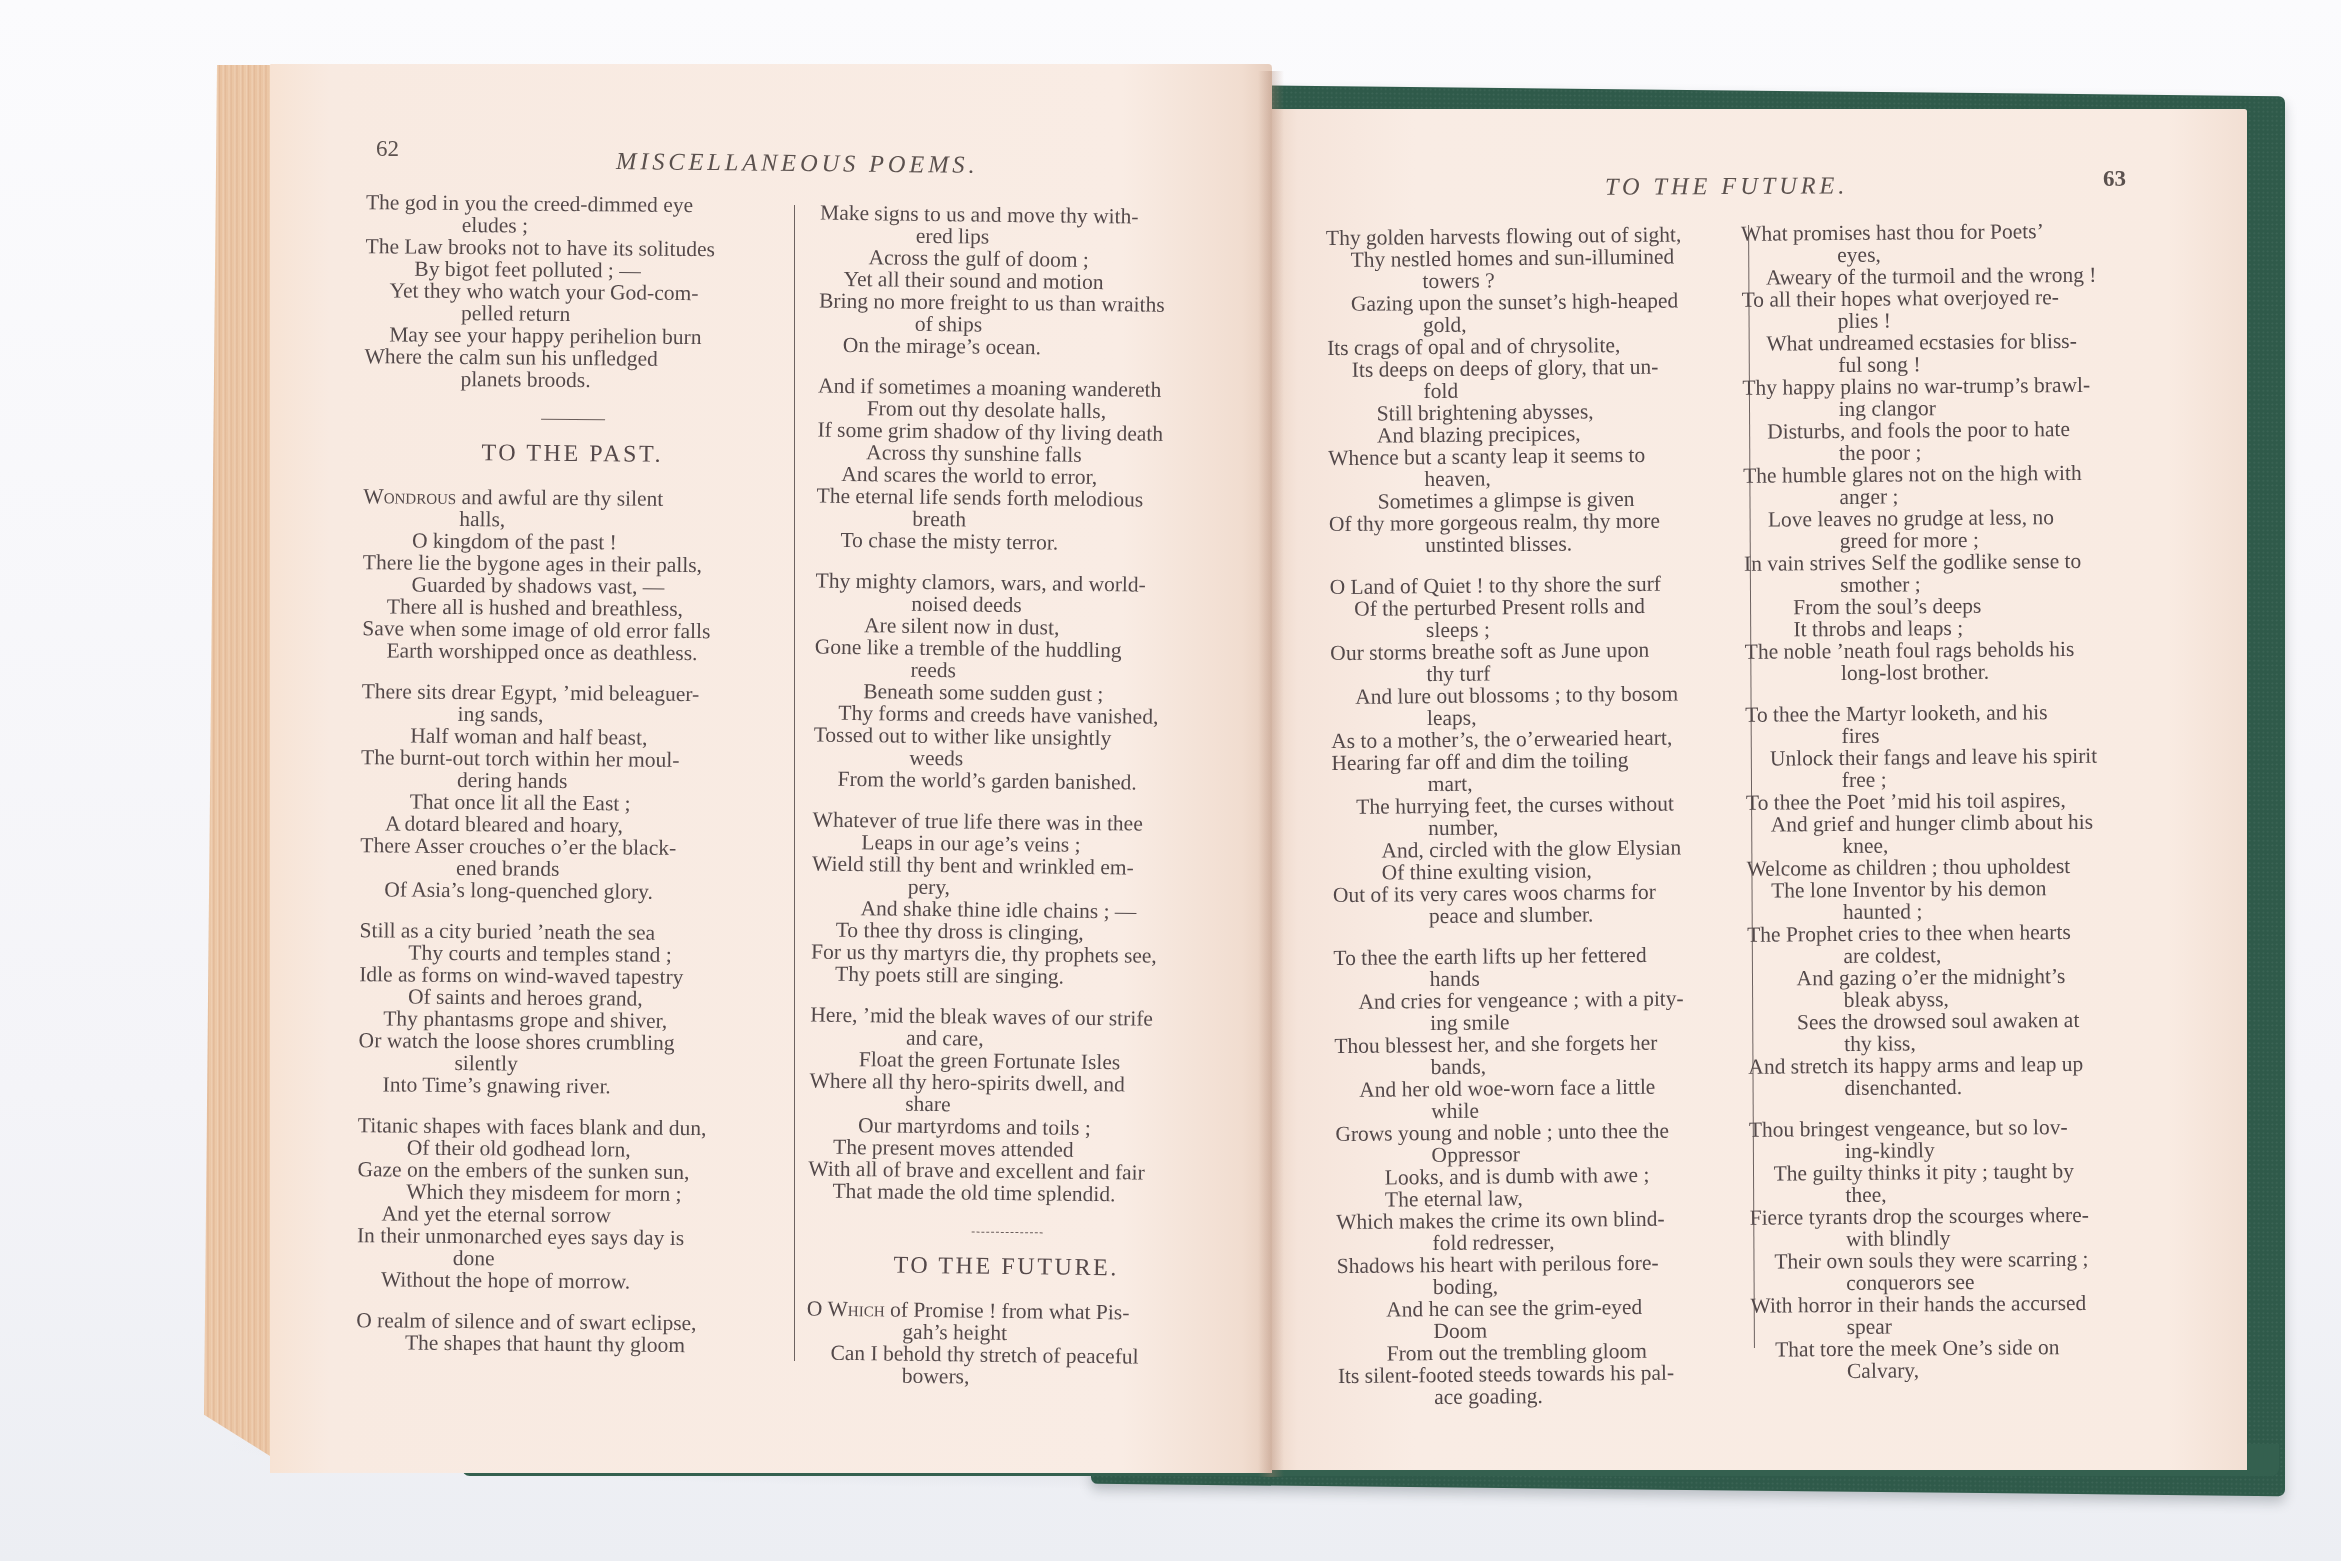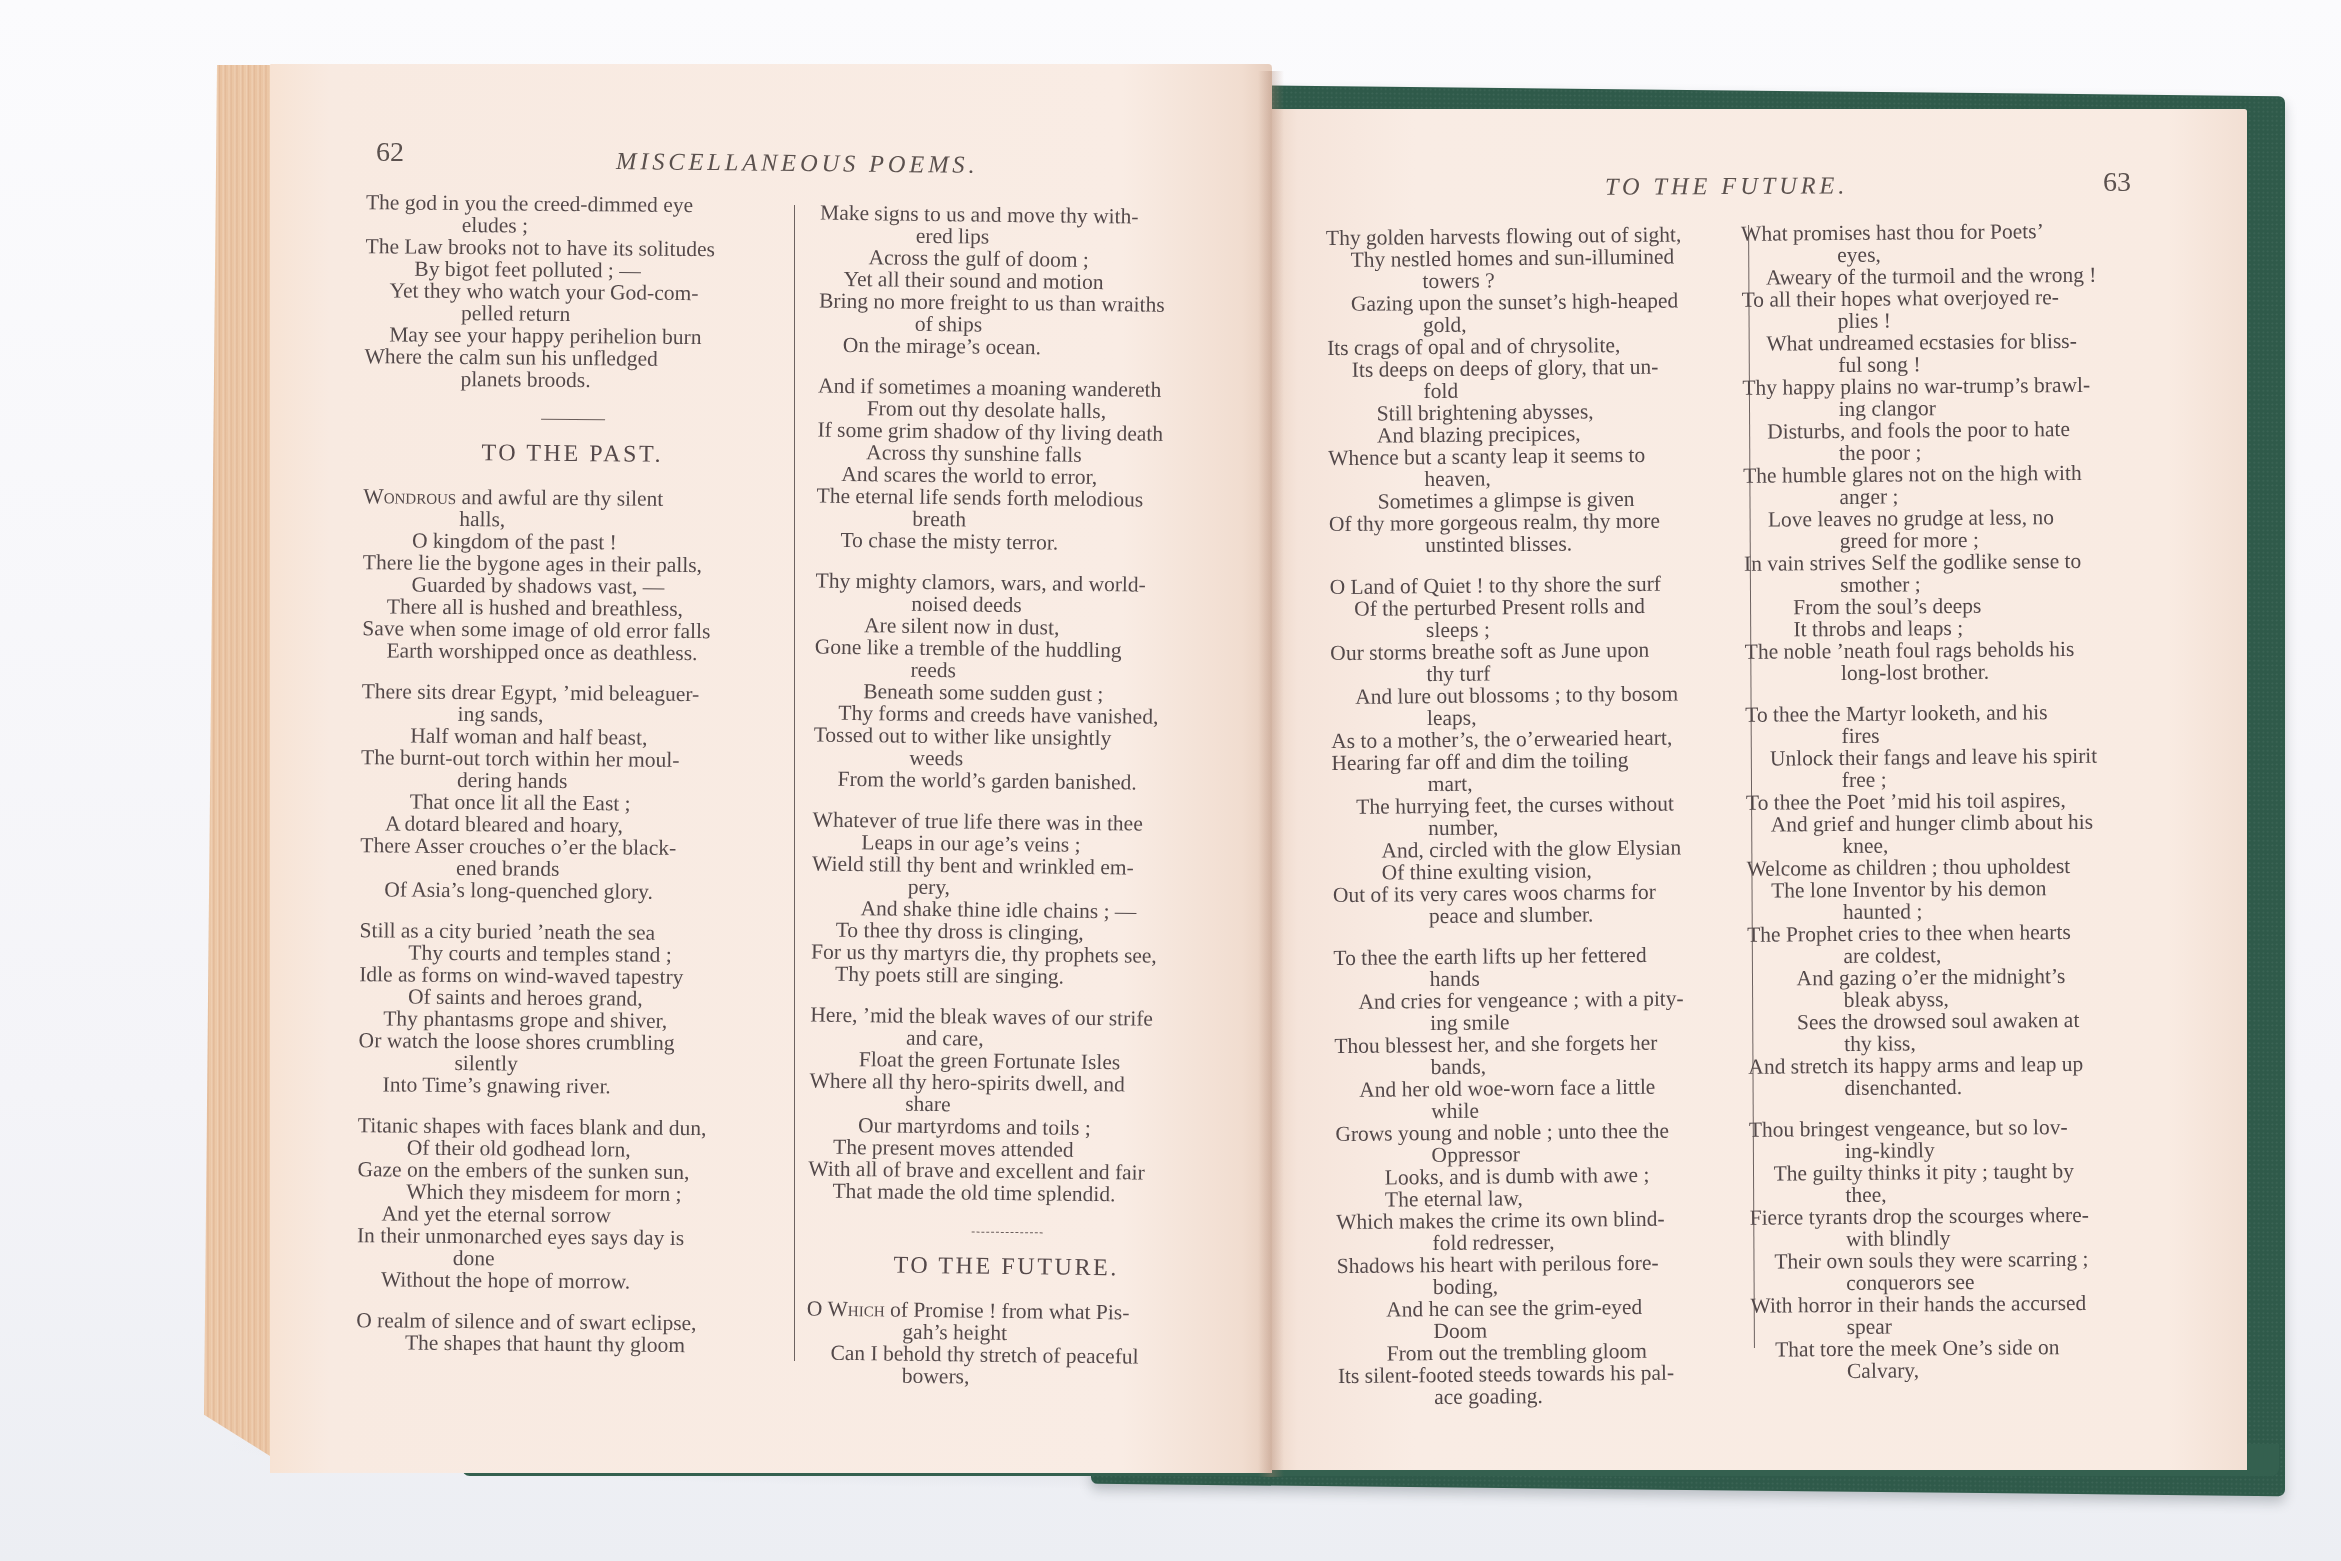--- a/index.html
+++ b/index.html
@@ -52,21 +52,21 @@
   }
   .gutter {
     position:absolute; left:1258px; top:71px; width:26px; height:1406px;
     background: linear-gradient(90deg, rgba(190,150,130,0.0), rgba(170,130,110,0.35), rgba(190,150,130,0.0));
   }
   .running {
     position:absolute; font-size:24.4px; color:#5b514e;
     white-space:nowrap; letter-spacing:0.6px;
   }
   .italic { font-style:italic; letter-spacing:3.9px; }
-  .pageno { font-size:28px; letter-spacing:0; }
+  .pageno { font-size:23px; letter-spacing:0; }
   .col {
     position:absolute; font-size:21.5px; line-height:22px; color:#53494a;
   }
   .col .ln { white-space:nowrap; display:block; }
   .col .i0 { padding-left:0; }
   .col .i1 { padding-left:24.4px; }
   .col .i2 { padding-left:49px; }
   .col .i3 { padding-left:96px; }
   .col .gap { height:19px; display:block; }
   .title {
@@ -224,21 +224,21 @@
     <span class="title">TO THE FUTURE.</span>
     <div>
       <span class="ln i0">O <span class="sc">Which</span> of Promise ! from what Pis-</span>
       <span class="ln i3">gah’s height</span>
       <span class="ln i1">Can I behold thy stretch of peaceful</span>
       <span class="ln i3">bowers,</span>
     </div>
   </div>
 
 <div class="running italic" style="left:1605px; top:172px; transform:rotate(-0.3deg);">TO THE FUTURE.</div>
-<div class="running pageno" style="left:2103px; top:166px;">63</div>
+<div class="running pageno" style="left:2103px; top:166px;font-weight:bold;">63</div>
 
 <div class="col" id="rc1" style="left:1332px; top:225px; width:398px; transform:rotate(-0.6deg);">
     <div>
       <span class="ln i0">Thy golden harvests flowing out of sight,</span>
       <span class="ln i1">Thy nestled homes and sun-illumined</span>
       <span class="ln i3">towers ?</span>
       <span class="ln i1">Gazing upon the sunset’s high-heaped</span>
       <span class="ln i3">gold,</span>
       <span class="ln i0">Its crags of opal and of chrysolite,</span>
       <span class="ln i1">Its deeps on deeps of glory, that un-</span>

